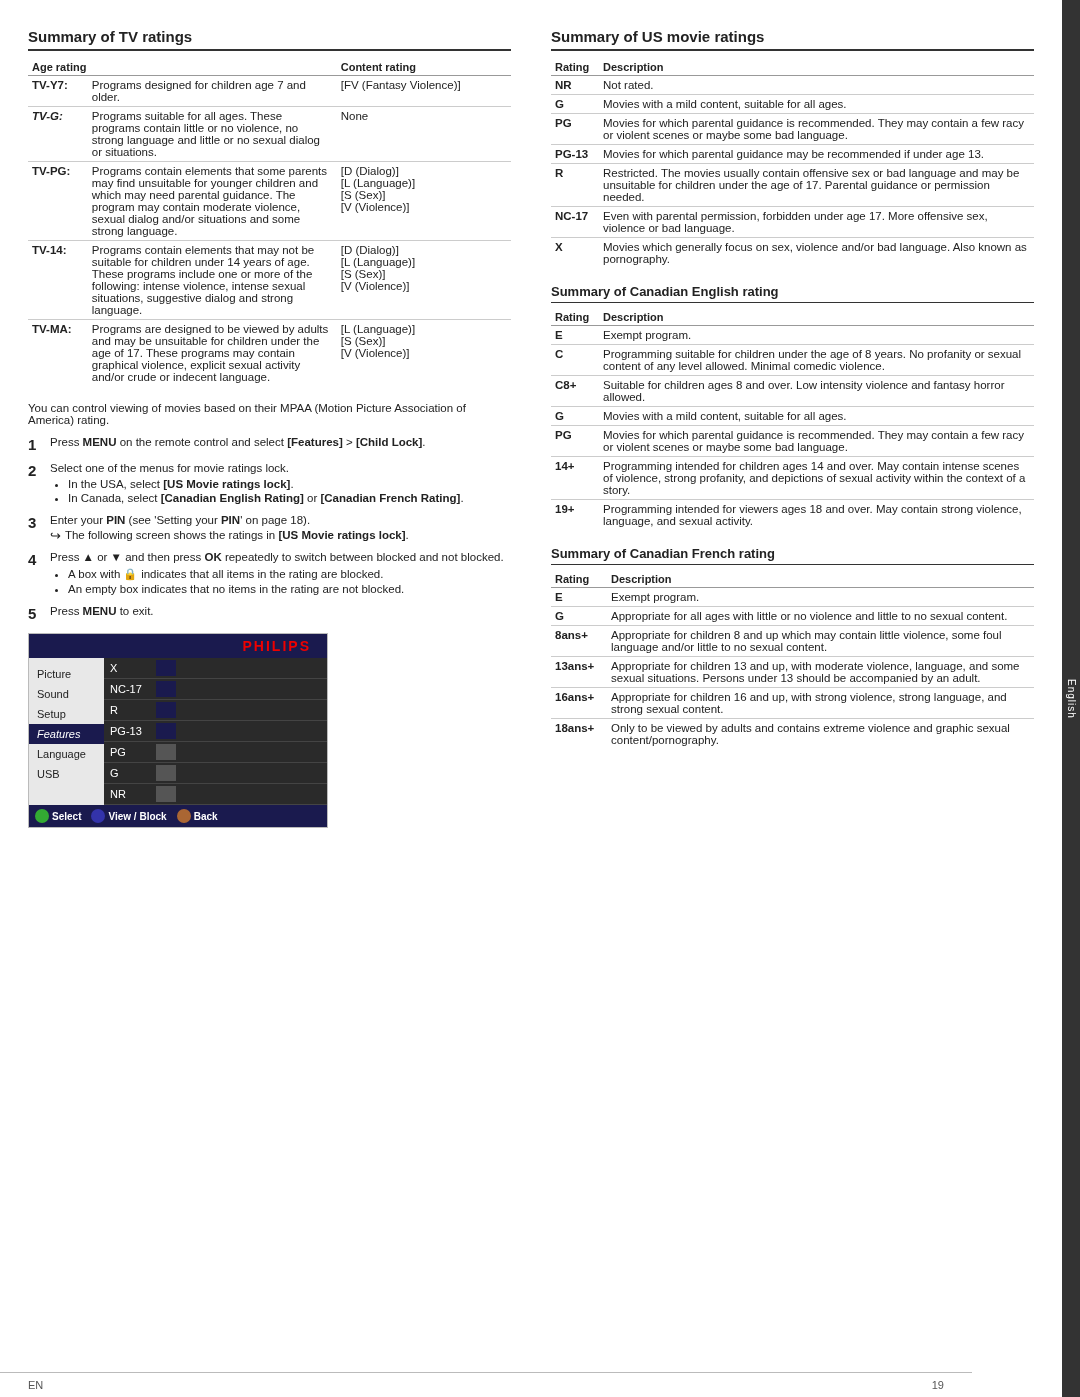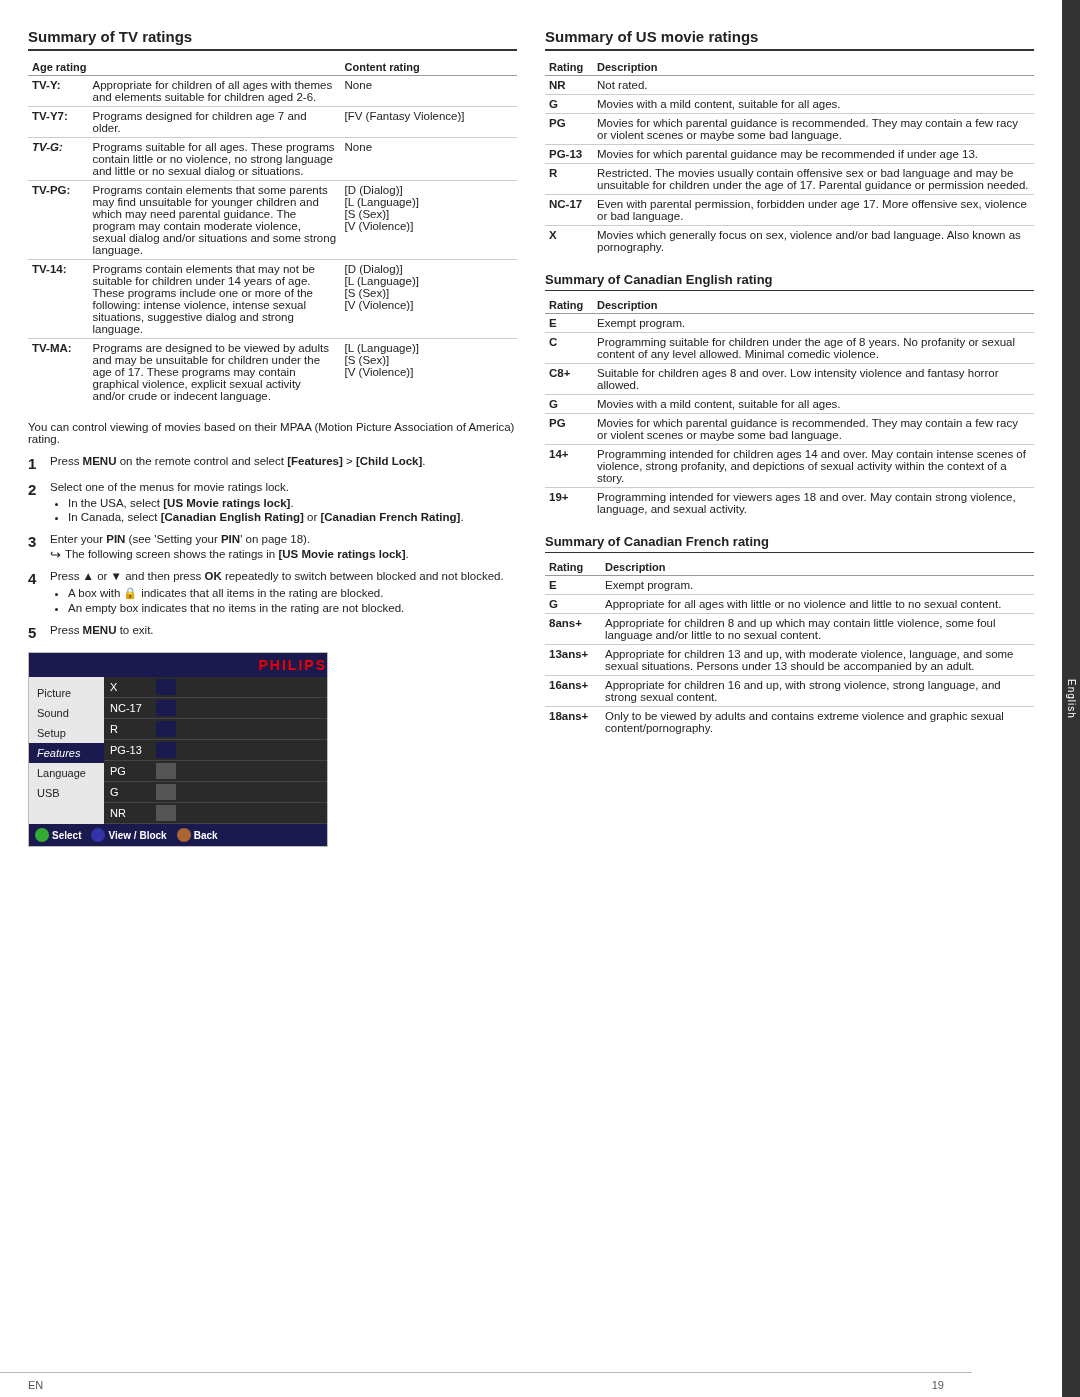--- a/index.html
+++ b/index.html
@@ -14,21 +14,21 @@
     }
     .page {
       display: flex;
       width: 1080px;
       min-height: 1397px;
     }
     .main-content {
       flex: 1;
       padding: 28px 28px 28px 28px;
       display: flex;
-      gap: 28px;
+      gap: 40px;
     }
     .left-column {
       flex: 1;
       max-width: 490px;
     }
     .right-column {
       flex: 1;
       max-width: 490px;
     }
     .sidebar-tab {
@@ -155,21 +155,21 @@
       background: #f5f5f5;
       margin: 10px 0 14px 0;
       width: 300px;
       position: relative;
     }
     .tv-header {
       background: #1a1a4e;
       display: flex;
       justify-content: flex-end;
       align-items: center;
-      padding: 4px 0;
+      padding: 4px 16px;
       color: #e00;
       font-weight: bold;
       font-size: 13px;
       letter-spacing: 1px;
     }
     .tv-body {
       display: flex;
     }
     .tv-menu {
       background: #e8e8e8;
@@ -251,27 +251,20 @@
 
       <h2>Summary of TV ratings</h2>
       <table class="tv-table">
         <thead>
           <tr>
             <th colspan="2">Age rating</th>
             <th>Content rating</th>
           </tr>
         </thead>
         <tbody id="tv-ratings-body">
-            <tr>
-    <td style="font-weight:bold;vertical-align:top;white-space:nowrap;">TV-Y:</td>
-    <td>Appropriate for children of all ages with themes and elements suitable for children aged 2-6.</td>
-    <td>
-                <div>None</div>
-              </td>
-  </tr>
             <tr>
     <td style="font-weight:bold;vertical-align:top;white-space:nowrap;">TV-Y7:</td>
     <td>Programs designed for children age 7 and older.</td>
     <td>
                 <div>[FV (Fantasy Violence)]</div>
               </td>
   </tr>
             <tr>
     <td style="font-weight:bold;vertical-align:top;white-space:nowrap;font-style:italic;">TV-G:</td>
     <td>Programs suitable for all ages. These programs contain little or no violence, no strong language and little or no sexual dialog or situations.</td>

